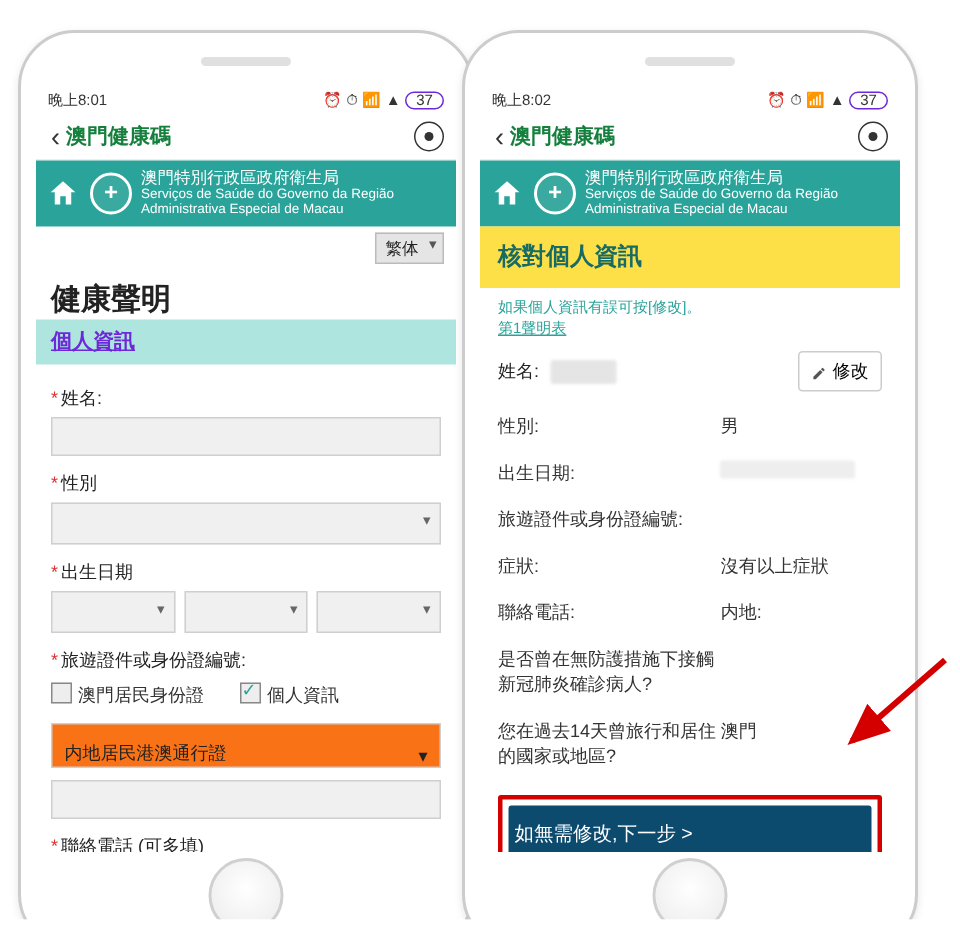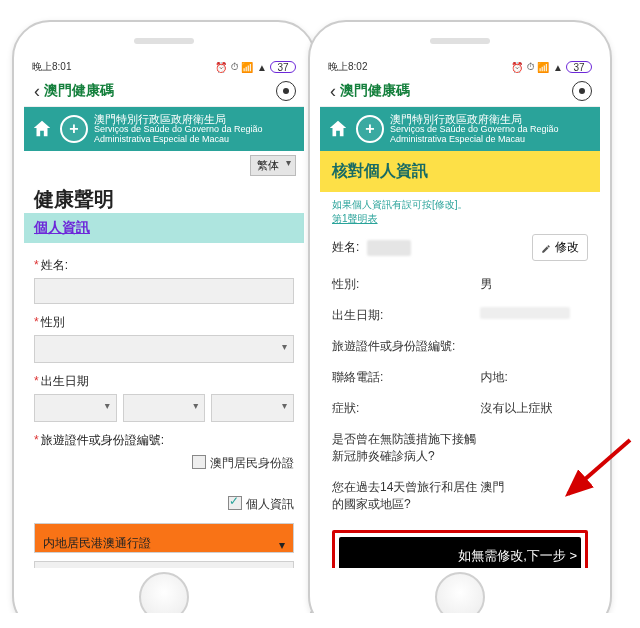--- a/index.html
+++ b/index.html
@@ -109,21 +109,21 @@
   .lbl { font-size:12px; margin:10px 0 4px 0; color:#222; }
   .lbl .req { color:#d33; margin-right:2px; }
   .input {
     width:100%; box-sizing:border-box; height:26px;
     border:1px solid #cfcfcf; background:#f0f0f0;
   }
   .row3 { display:flex; gap:6px; }
   .row3 .sel { flex:1; height:26px; border:1px solid #cfcfcf; background:#f0f0f0;
                position:relative; }
   .row3 .sel:after{ content:"▾"; position:absolute; right:6px; top:5px; font-size:10px; color:#666;}
-  .checks { display:flex; gap:24px; align-items:flex-end; font-size:12px; color:#333; margin-top:6px;flex-direction:column;}
+  .checks { display:flex; gap:24px; align-items:flex-start; font-size:12px; color:#333; margin-top:6px;}
   .chk { width:12px; height:12px; border:1px solid #888; display:inline-block;
          margin-right:4px; vertical-align:-2px; background:#eee; position:relative;}
   .chk.checked:after{ content:"✓"; position:absolute; top:-3px; left:0; font-size:12px; color:#2aa39a;}
   .sel-wide { height:28px; border:1px solid #cfcfcf; background:#f97316;
               padding:0 8px; display:flex; align-items:flex-end; justify-content:space-between;
               font-size:12px; margin-top:10px;}
   
   .verify-hdr { background:#fde047; color:#186b64; font-size:16px; font-weight:700;
                 padding:10px 12px; }
   .hint { font-size:10px; color:#2aa39a; padding:6px 12px 0 12px;}
@@ -135,21 +135,21 @@
     padding:4px 8px; font-size:12px; display:flex; align-items:center; gap:4px;
   }
   .pencil{ width:10px;height:10px; display:inline-block; }
   .kv { padding:0 12px; }
   .kv-row { display:flex; font-size:12px; padding:7px 0; }
   .kv-row .k { flex:0 0 58%; color:#333; }
   .kv-row .v { flex:1; color:#333; text-align:left; }
   .blur-strip{ display:inline-block; width:90px; height:12px; background:#eee; filter:blur(1px); border-radius:2px;}
   .cta-wrap { padding:10px 12px; }
   .cta-outline { border:3px solid #d40000; padding:4px; border-radius:2px; }
-  .cta-btn { background:#000000; color:#fff; text-align:right;
+  .cta-btn { background:#0c4a6e; color:#fff; text-align:left;
              padding:10px 4px; font-size:13px; border-radius:2px; }
   
   .arrow {
     position:absolute;
     pointer-events:none;
   }
   .arrow svg { overflow:visible; }
 </style>
 </head>
 <body>
@@ -282,26 +282,26 @@
           </div>
         <div class="kv-row">
             <span class="k">出生日期:</span>
             <span class="v"><span class="blur-strip"></span></span>
           </div>
         <div class="kv-row">
             <span class="k">旅遊證件或身份證編號:</span>
             <span class="v"></span>
           </div>
         <div class="kv-row">
+            <span class="k">症狀:</span>
+            <span class="v">沒有以上症狀</span>
+          </div>
+        <div class="kv-row">
             <span class="k">聯絡電話:</span>
             <span class="v">内地:</span>
-          </div>
-        <div class="kv-row">
-            <span class="k">症狀:</span>
-            <span class="v">沒有以上症狀</span>
           </div>
         <div class="kv-row">
             <span class="k">是否曾在無防護措施下接觸新冠肺炎確診病人?</span>
             <span class="v"></span>
           </div>
         <div class="kv-row">
             <span class="k">您在過去14天曾旅行和居住的國家或地區?</span>
             <span class="v">澳門</span>
           </div>
       </div>

